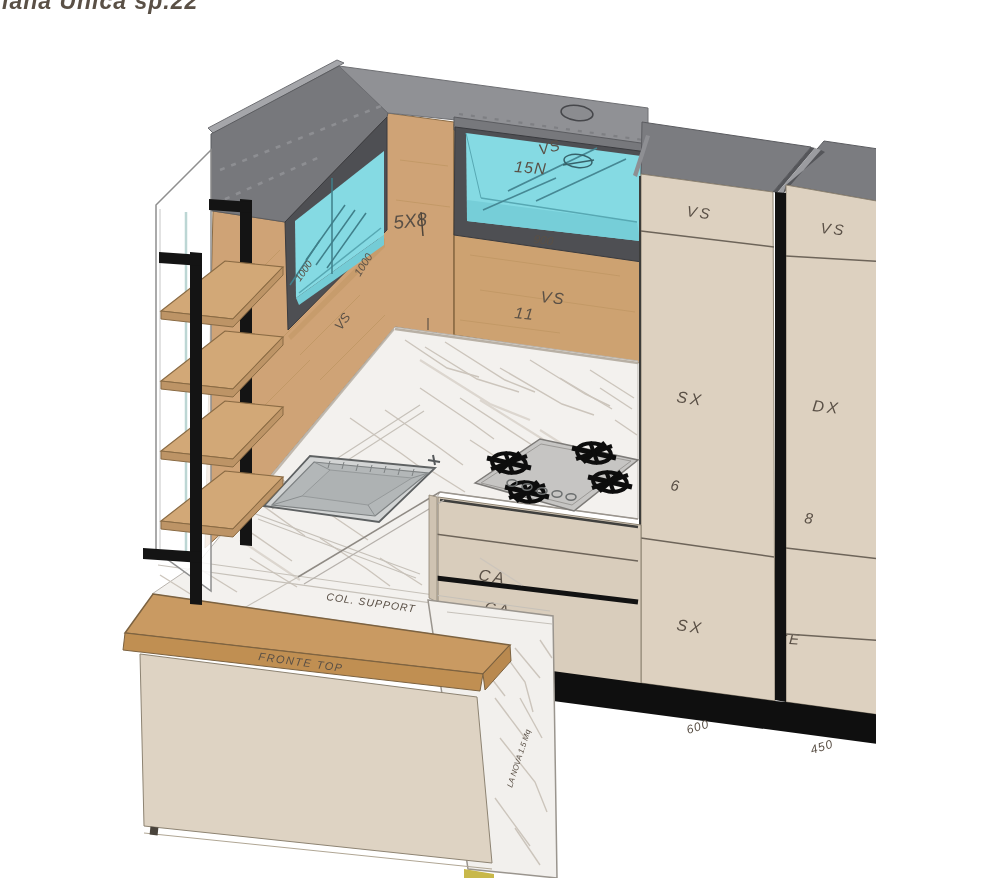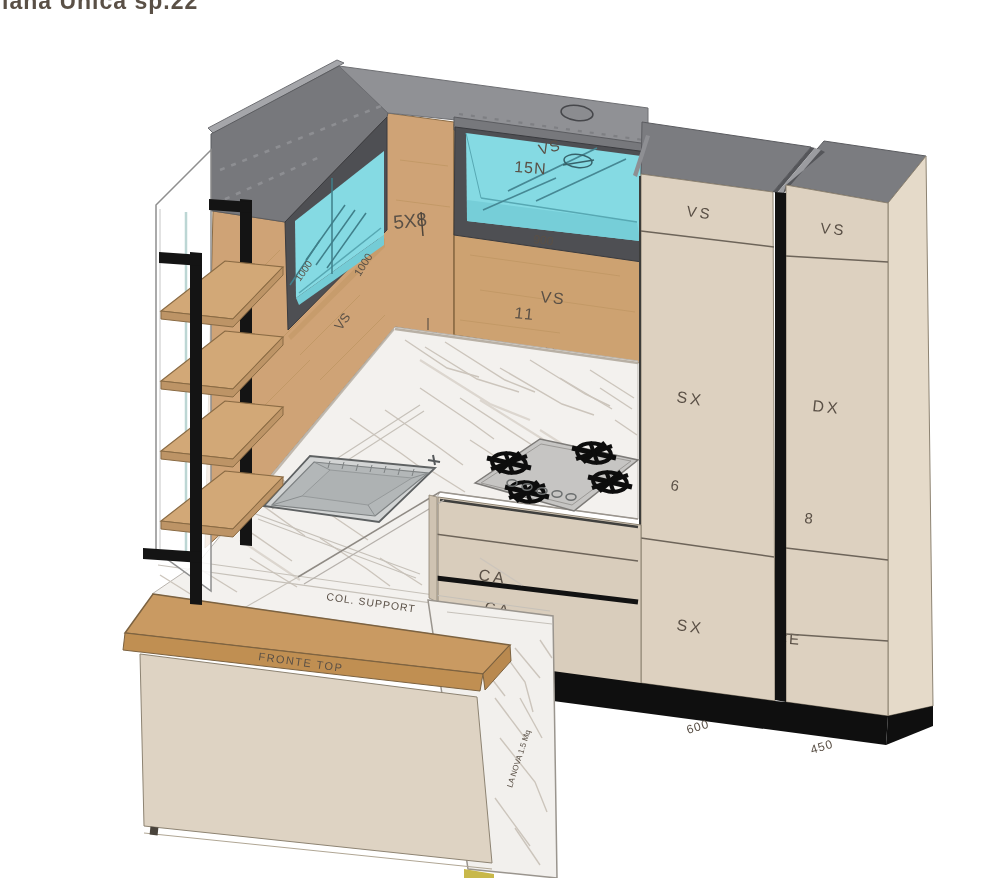--- a/index.html
+++ b/index.html
@@ -1,16 +1,16 @@
 <!DOCTYPE html>
 <html><head>
 <meta charset="utf-8">
 <style>
   html,body{margin:0;padding:0;background:#ffffff;}
-  .wrap{position:relative;width:1000px;height:878px;overflow:hidden;background:#fff;}
+  .wrap{position:relative;width:876px;height:878px;overflow:hidden;background:#fff;font-style:italic;}
   svg{display:block;}
   text{font-family:"Liberation Sans",sans-serif;fill:#5a5046;}
 </style>
 </head>
 <body>
 <div class="wrap">
 <svg width="1000" height="878" viewBox="0 0 1000 878">
 <rect x="0" y="0" width="1000" height="878" fill="#ffffff"></rect>
 <text x="2" y="9" font-size="23" font-weight="bold" fill="#3c3c3c" letter-spacing="1">lana Unica sp.22</text>
 

